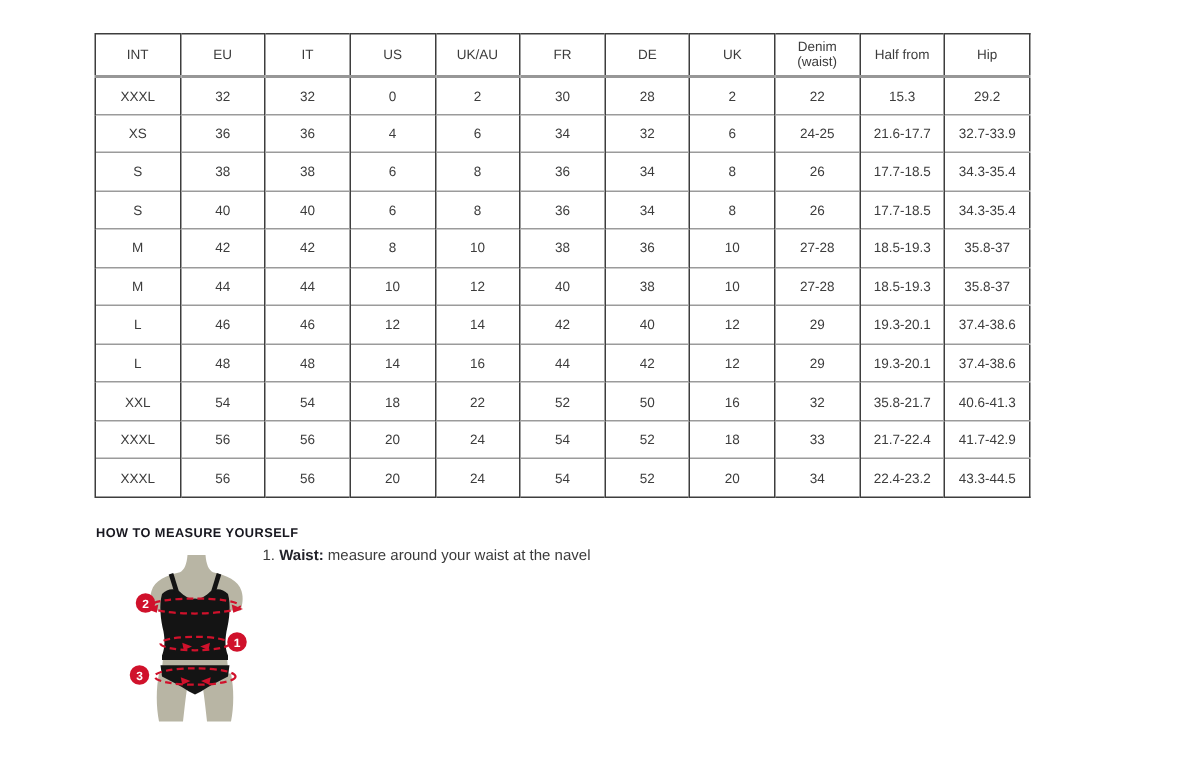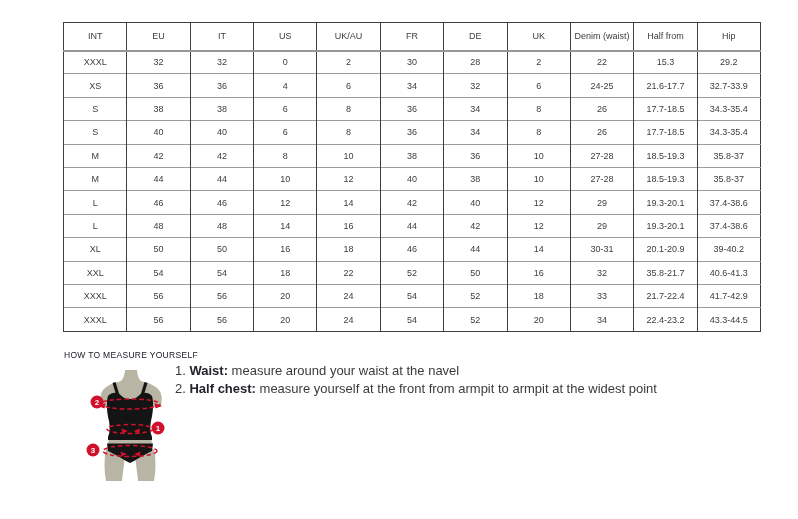--- a/index.html
+++ b/index.html
@@ -7,43 +7,43 @@
   body {
     width: 798px; height: 519px;
     font-family: "Liberation Sans", sans-serif;
     color: #3b3b3b;
     position: relative;
     overflow: hidden;
   }
   .page { position: absolute; inset: 0; background: #fff; }
 
   
-  .table-wrap { position: absolute; left: 63px; top: 22px; width: 698px; }
+  .table-wrap { position: absolute; left: 63px; top: 22px; width: 624px; }
   table.size-chart {
     width: 100%; height: 310px;
     border-collapse: collapse; table-layout: fixed;
     border: 1px solid #3e3e3e;
     font-size: 9px; color: #3c3c3c;
   }
   table.size-chart th, table.size-chart td {
     text-align: center; vertical-align: middle;
     font-weight: 400; padding: 0 1px;
     border-left: 1px solid #3e3e3e;
   }
   table.size-chart thead th { height: 28px; border-bottom: 2px solid #979797; }
   table.size-chart tbody td { height: 21.5px; border-top: 1px solid #9b9b9b; }
   table.size-chart tbody tr:first-child td { border-top: none; }
 
   
   .measure-heading {
     position: absolute; left: 64px; top: 350px;
-    font-size: 8.5px; font-weight: 400; letter-spacing: 0.3px;
+    font-size: 8.5px; font-weight: 700; letter-spacing: 0.3px;
     color: #17171f; text-transform: uppercase;
   }
-  .steps { position: absolute; left: 175px; top: 366px; font-size: 13px; color: #3b3b3b; }
+  .steps { position: absolute; left: 175px; top: 366px; font-size: 10px; color: #3b3b3b; }
   .step { margin-bottom: 8.5px; white-space: nowrap; line-height: 9px; }
   .step .lbl { font-weight: 700; color: #23232b; }
 
   .figure-wrap { position: absolute; left: 82px; top: 369px; width: 105px; height: 122px; }
   .skin { fill: #b8b5a4; }
   .garment { fill: #141414; }
   .mline { fill: none; stroke: #d0112b; stroke-width: 1.5; stroke-dasharray: 4.5 2.8; }
   .marrow { fill: #d0112b; }
   .badge { fill: #d0112b; }
   .badge-num {
@@ -172,33 +172,20 @@
             <td>14</td>
             <td>16</td>
             <td>44</td>
             <td>42</td>
             <td>12</td>
             <td>29</td>
             <td>19.3-20.1</td>
             <td>37.4-38.6</td>
           </tr>
           <tr>
-            <td>XL</td>
-            <td>50</td>
-            <td>50</td>
-            <td>16</td>
-            <td>18</td>
-            <td>46</td>
-            <td>44</td>
-            <td>14</td>
-            <td>30-31</td>
-            <td>20.1-20.9</td>
-            <td>39-40.2</td>
-          </tr>
-          <tr>
             <td>XXL</td>
             <td>54</td>
             <td>54</td>
             <td>18</td>
             <td>22</td>
             <td>52</td>
             <td>50</td>
             <td>16</td>
             <td>32</td>
             <td>35.8-21.7</td>
@@ -233,24 +220,20 @@
         </tbody>
     </table>
   </div>
 
   <div class="measure-heading">HOW TO MEASURE YOURSELF</div>
 
   <div class="steps">
     <div class="step">
       <span>1.</span>
       <span class="lbl">Waist:</span><span> measure around your waist at the navel</span>
-    </div>
-    <div class="step">
-      <span>2.</span>
-      <span class="lbl">Half chest:</span><span> measure yourself at the front from armpit to armpit at the widest point</span>
     </div>
   </div>
 
   <div class="figure-wrap">
     <svg width="105" height="122" viewBox="0 0 105 122">
 
       <path class="skin" d="M43,1 L55,1 C55.5,7 57,11 60,12.5 C69,14.5 77,18 79,25 C80.5,30 79.5,34 78.5,38 L19.5,38 C18.5,34 17.5,30 19,25 C21,18 29,14.5 38,12.5 C41,11 42.5,7 43,1 Z"></path>
 
       <path class="skin" d="M27,66 L69,66 L70,77 L26,77 Z"></path>
 

